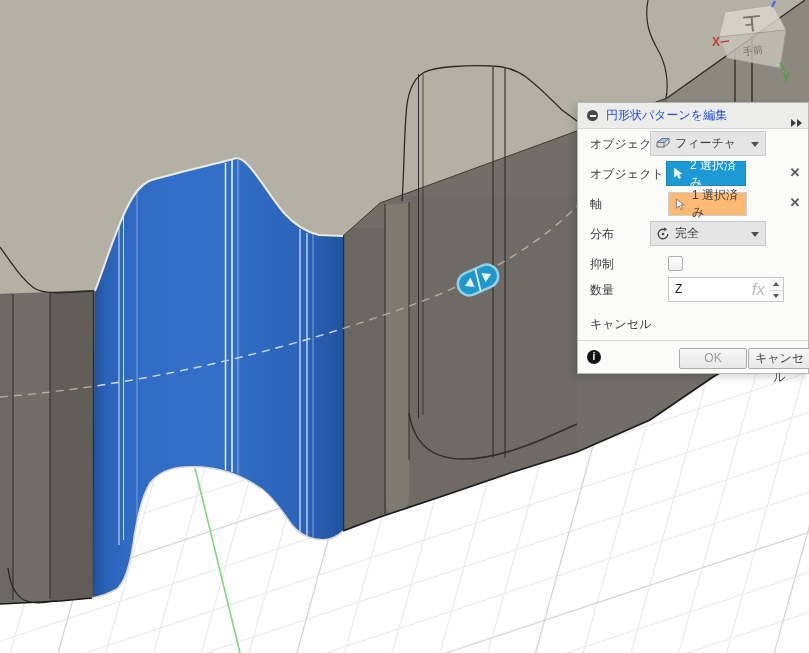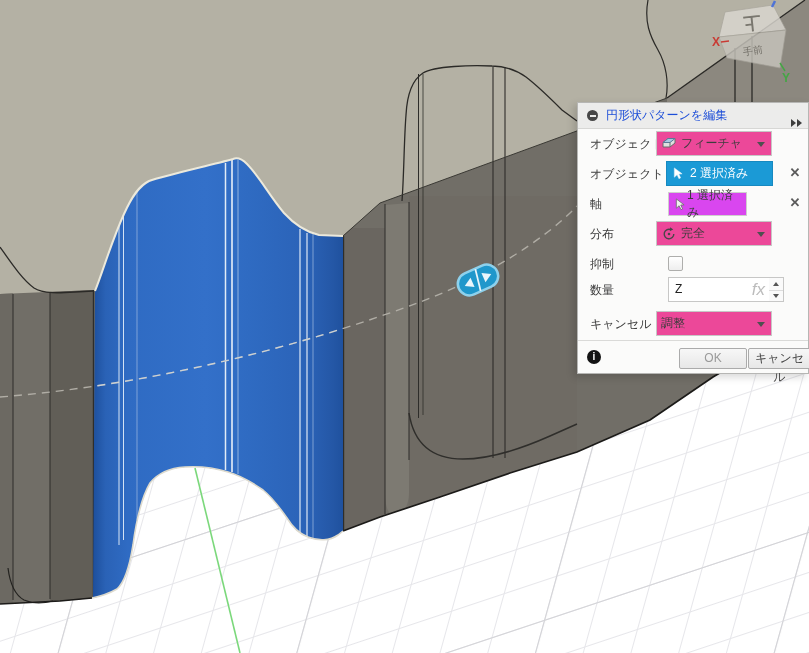--- a/index.html
+++ b/index.html
@@ -14,31 +14,31 @@
   .dlg-title{position:relative;height:25px;line-height:25px;background:#ececeb;
     border-bottom:1px solid #d7d7d5;padding-left:28px;color:#1d4ed8;}
   .c-icon{position:absolute;left:9px;top:7px;width:11px;height:11px;border-radius:50%;
     background:#474747;}
   .c-icon::after{content:"";position:absolute;left:2.5px;top:4.5px;width:6px;height:2px;background:#ececeb;}
   .dbl-arrow{position:absolute;right:3px;top:8px;width:14px;height:10px;}
   .dbl-arrow i{display:inline-block;width:0;height:0;border-top:4.5px solid transparent;
     border-bottom:4.5px solid transparent;border-left:5.5px solid #3e3e3e;margin-right:1px;}
   .row{position:absolute;left:0;width:100%;height:30px;}
   .row .lbl{position:absolute;left:12px;top:0;line-height:30px;white-space:nowrap;}
-  .ctl{position:absolute;left:78px;top:2px;width:116px;height:25px;background:#ec4899;
+  .ctl{position:absolute;left:72px;top:2px;width:116px;height:25px;background:#e5e5e5;
     border:1px solid #c7c7c6;box-sizing:border-box;display:flex;align-items:center;
     padding:0 4px;gap:4px;}
   .caret{position:absolute;right:6px;top:10px;width:0;height:0;
     border-left:4px solid transparent;border-right:4px solid transparent;border-top:5px solid #4f4f4f;}
-  .selbtn{position:absolute;left:88px;top:2px;width:107px;height:25px;border:1px solid #1789c0;
+  .selbtn{position:absolute;left:88px;top:2px;width:80px;height:25px;border:1px solid #1789c0;
     background:#1b9ad6;color:#fff;box-sizing:border-box;display:flex;align-items:center;
     gap:5px;padding:0 5px;}
   .selbtn2{position:absolute;left:90px;top:3px;width:79px;height:24px;border:1px solid #cfcfcd;
-    background:#d946ef;color:#3d3d3d;box-sizing:border-box;display:flex;align-items:center;
-    padding:0 5px;}
+    background:#fdba74;color:#3d3d3d;box-sizing:border-box;display:flex;align-items:center;
+    gap:5px;padding:0 5px;}
   .xbtn{position:absolute;left:209px;top:6px;width:16px;height:16px;line-height:16px;
     text-align:center;color:#5a5a5a;font-size:13px;font-weight:bold;cursor:default;}
   .chk{position:absolute;left:90px;top:7px;width:15px;height:15px;border:1px solid #aeaeac;
     border-radius:2px;background:linear-gradient(#ffffff,#eeeeee);box-sizing:border-box;}
   .qty{position:absolute;left:90px;top:2px;width:102px;height:25px;background:#fff;
     border:1px solid #c7c7c6;box-sizing:border-box;}
   .qty .val{position:absolute;left:6px;top:0;line-height:23px;color:#222;}
   .qty .fx{position:absolute;right:4px;top:0;line-height:23px;color:#bcbcbc;font-style:italic;font-size:17px;}
   .spin{position:absolute;left:191px;top:2px;width:15px;height:25px;border:1px solid #c7c7c6;
     border-left:none;box-sizing:border-box;background:#fafafa;}
@@ -286,24 +286,20 @@
       <span class="fx">fx</span>
     </div>
     <div class="spin">
       <span class="up"></span>
       <span class="dn"></span>
     </div>
   </div>
 
   <div class="row" style="top:206px;">
     <span class="lbl">キャンセル</span>
-    <div class="ctl">
-      <span>調整</span>
-      <span class="caret"></span>
-    </div>
   </div>
 
   <div class="divider"></div>
   <span class="footer-info">i</span>
   <div class="btn ok">OK</div>
   <div class="btn cancel">キャンセル</div>
 </div>
 
 </div>
 

